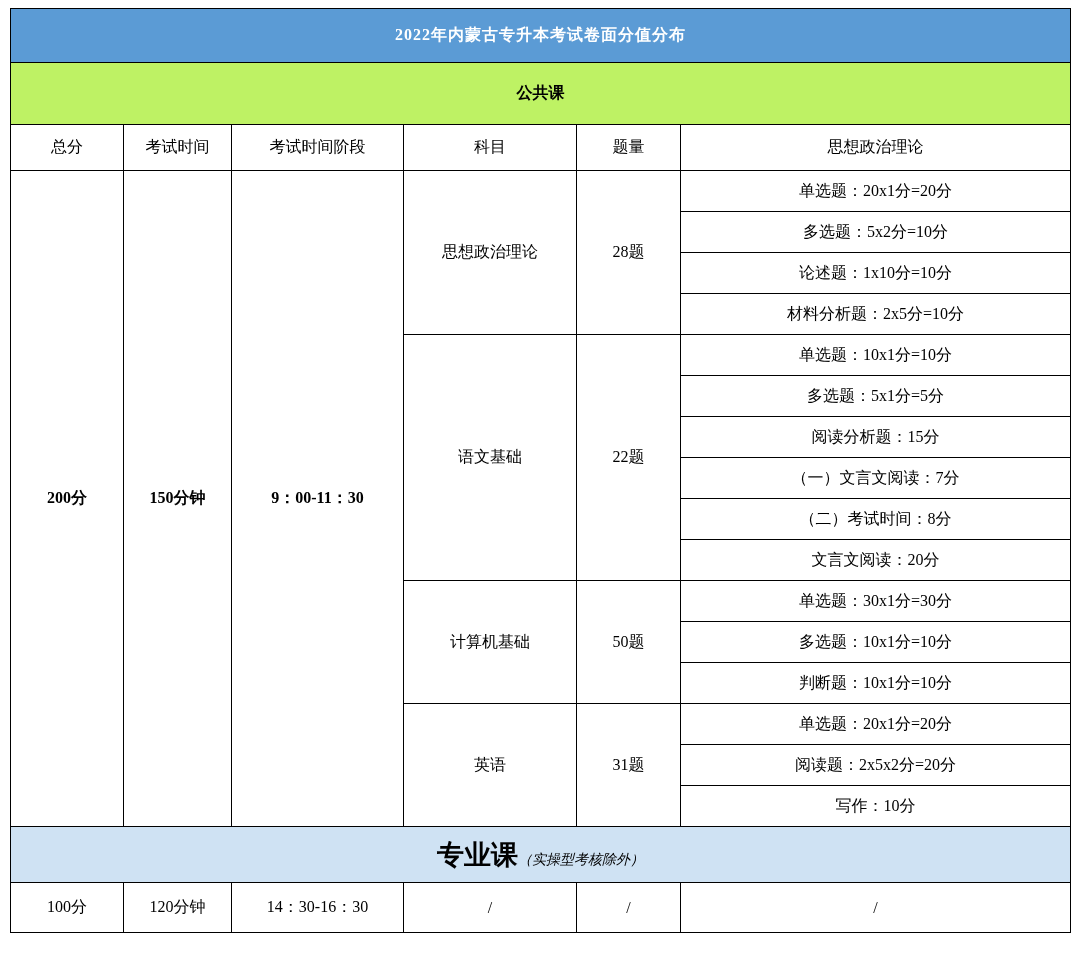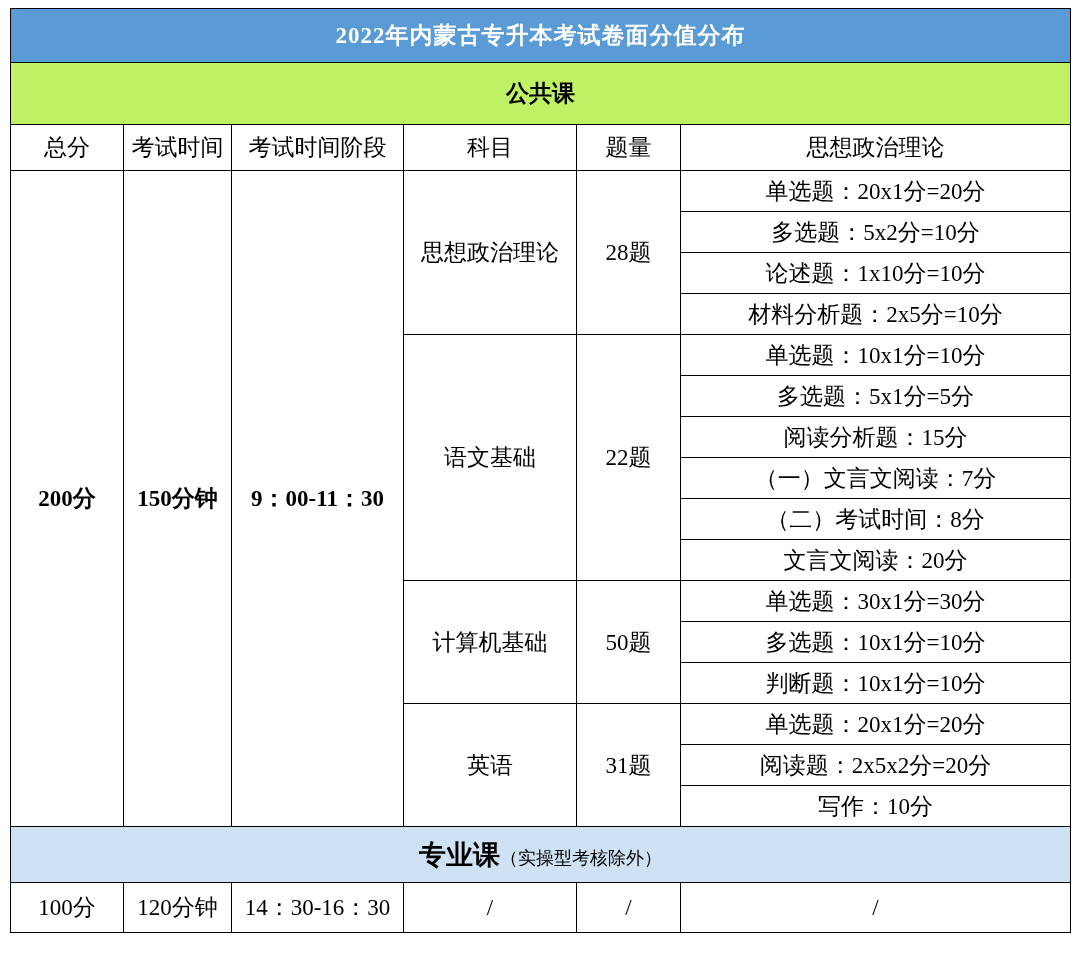--- a/index.html
+++ b/index.html
@@ -21,21 +21,21 @@
   }
   table.grid {
     border-collapse: collapse;
     width: 1060px;
     table-layout: fixed;
   }
   table.grid td {
     border: 1px solid #000000;
     text-align: center;
     vertical-align: middle;
-    font-size: 23px;
+    font-size: 16px;
     padding: 4px 6px;
     box-sizing: border-box;
   }
   .title-row td {
     background: #5b9bd5;
     color: #ffffff;
     font-size: 29px;
     font-weight: bold;
     letter-spacing: 1px;
     height: 54px;
@@ -47,22 +47,23 @@
     font-weight: bold;
     height: 62px;
   }
   .section-row.major td {
     background: #cfe2f3;
     font-size: 27px;
     font-weight: bold;
     height: 56px;
   }
   .section-row.major .note {
-    font-size: 18px;
+    font-size: 14px;
     font-weight: normal;
+    font-style: italic;
   }
   .header-row td {
     font-size: 23px;
     height: 46px;
     font-family: Liberation Serif, serif;
   }
   .detail {
     font-size: 22px;
     height: 41px;
   }

